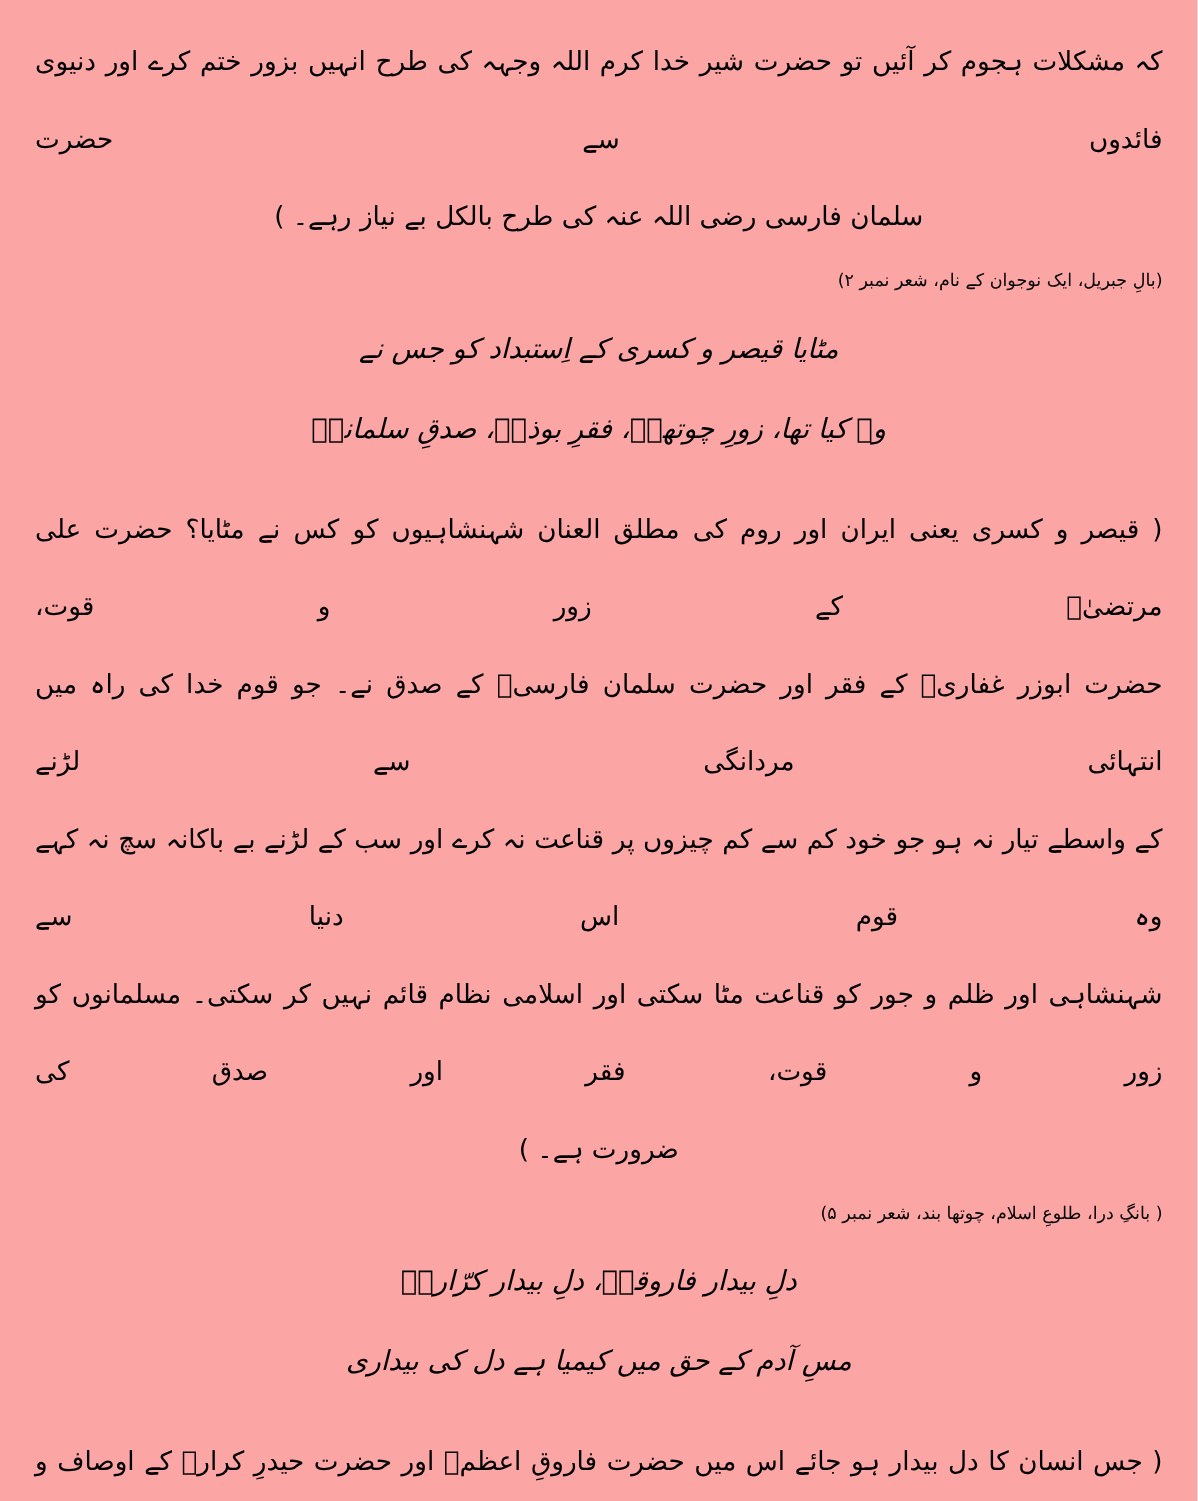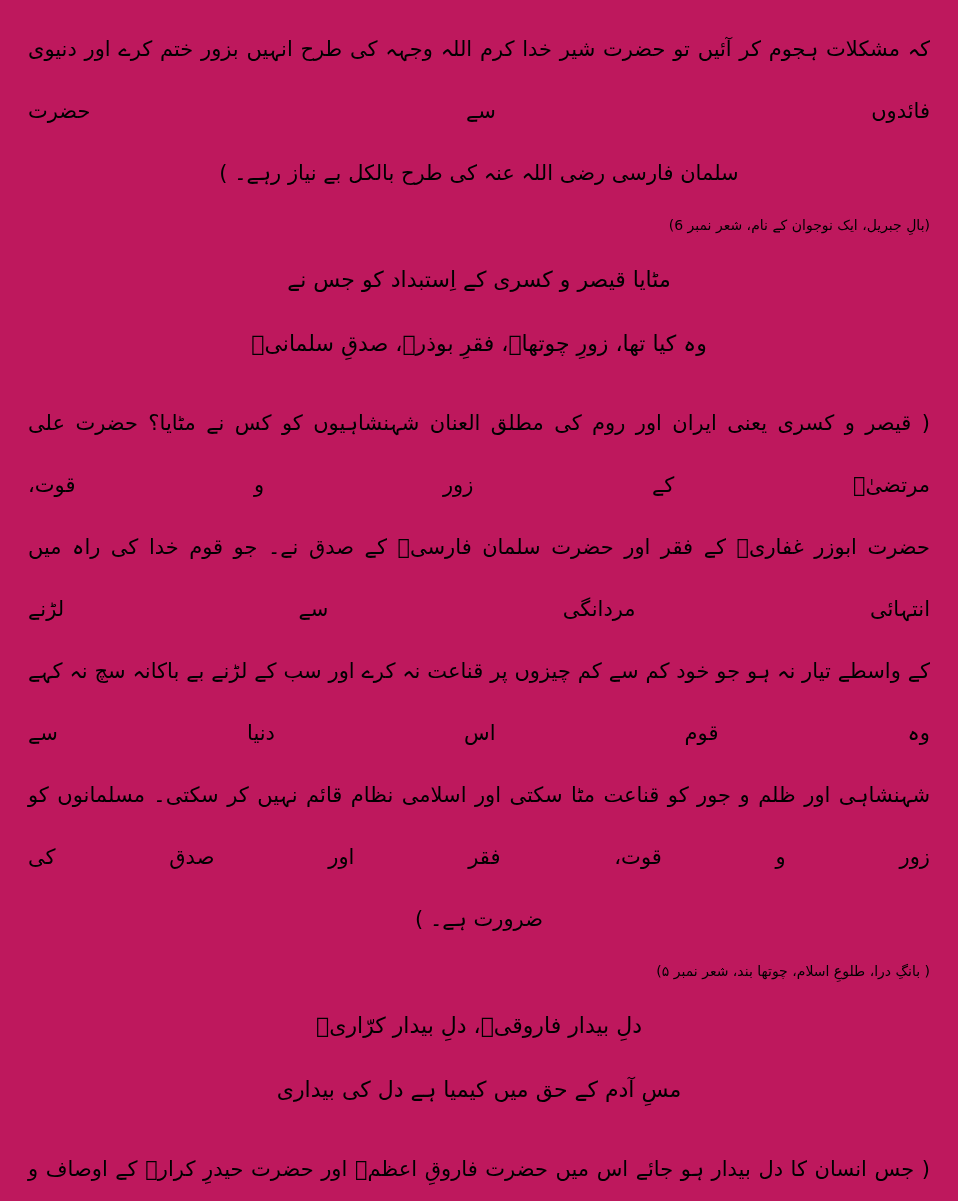--- a/index.html
+++ b/index.html
@@ -6,21 +6,21 @@
     margin: 0;
     padding: 0;
     background: #ffffff;
   }
   .page {
     position: relative;
     width: 958px;
     height: 1201px;
     box-sizing: border-box;
     margin: 0 auto;
-    background: #be185d;
+    background: #fca5a5;
     color: #000000;
     direction: rtl;
     padding: 18px 28px 0 28px;
     font-family: "DejaVu Sans", sans-serif;
     overflow: hidden;
   }
   
   .para { margin: 0; }
   .pline {
     font-size: 21px;
@@ -38,39 +38,40 @@
   .cite {
     font-size: 14px;
     line-height: 26px;
     text-align: right;
     margin: 8px 0 10px 0;
     color: #000000;
   }
   
   .verse {
     margin: 0 0 16px 0;
+    font-style: italic;
   }
   .vline {
     font-size: 22px;
     line-height: 64px;
     text-align: center;
     white-space: nowrap;
   }
 </style>
 </head>
 <body>
 
 <div class="page">
 
   <div class="para">
     <div class="pline just">کہ مشکلات ہجوم کر آئیں تو حضرت شیر خدا کرم اللہ وجہہ کی طرح انہیں بزور ختم کرے اور دنیوی فائدوں سے حضرت</div>
     <div class="pline last">سلمان فارسی رضی اللہ عنہ کی طرح بالکل بے نیاز رہے۔ )</div>
   </div>
 
-  <div class="cite">(بالِ جبریل، ایک نوجوان کے نام، شعر نمبر 6)</div>
+  <div class="cite">(بالِ جبریل، ایک نوجوان کے نام، شعر نمبر ۲)</div>
 
   <div class="verse">
     <div class="vline">مٹایا قیصر و کسری کے اِستبداد کو جس نے</div>
     <div class="vline">وہ کیا تھا، زورِ چوتھاؓ، فقرِ بوذرؓ، صدقِ سلمانیؓ</div>
   </div>
 
   <div class="para">
     <div class="pline just">( قیصر و کسری یعنی ایران اور روم کی مطلق العنان شہنشاہیوں کو کس نے مٹایا؟ حضرت علی مرتضیٰؓ کے زور و قوت،</div>
     <div class="pline just">حضرت ابوزر غفاریؓ کے فقر اور حضرت سلمان فارسیؓ کے صدق نے۔ جو قوم خدا کی راہ میں انتہائی مردانگی سے لڑنے</div>
     <div class="pline just">کے واسطے تیار نہ ہو جو خود کم سے کم چیزوں پر قناعت نہ کرے اور سب کے لڑنے بے باکانہ سچ نہ کہے وہ قوم اس دنیا سے</div>

